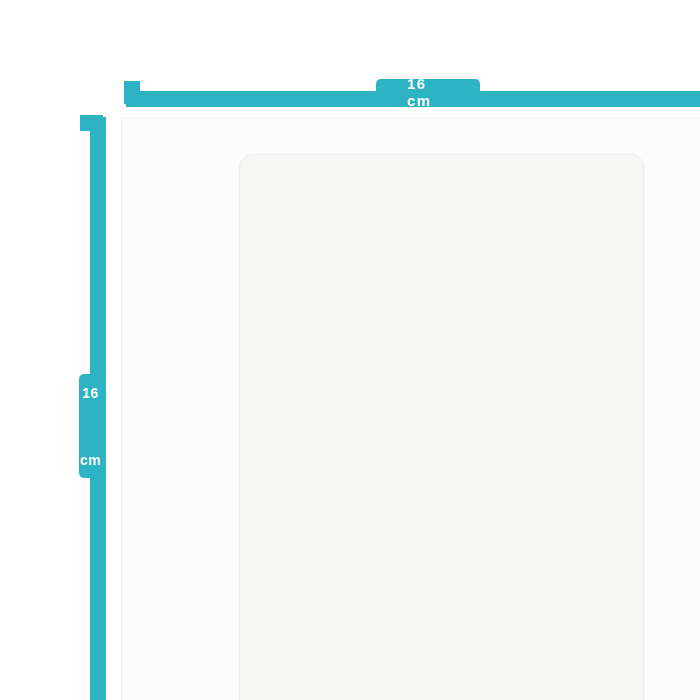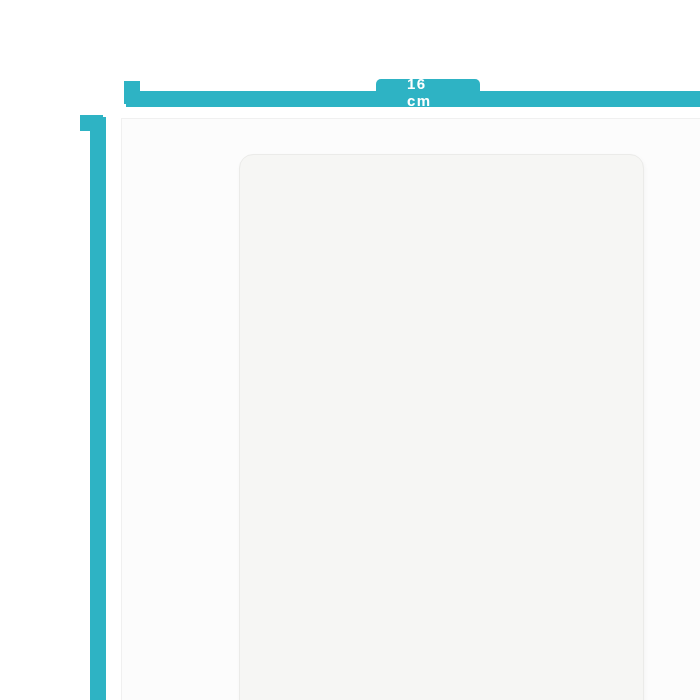--- a/index.html
+++ b/index.html
@@ -67,18 +67,22 @@
   <div class="dim-line w-line"></div>
   <div class="dim-tick w-tick-left"></div>
   <div class="dim-tick w-tick-right"></div>
   <div class="dim-label w-label">
     <span>16 cm</span>
   </div>
 
   <div class="dim-line h-line"></div>
   <div class="dim-tick h-tick-top"></div>
   <div class="dim-tick h-tick-bottom"></div>
+  <div class="dim-label h-label">
+    <span>16</span>
+    <span>cm</span>
+  </div>
 
   <div class="photo">
     <div class="sheet"></div>
   </div>
 
 </div>
 
 </body></html>

